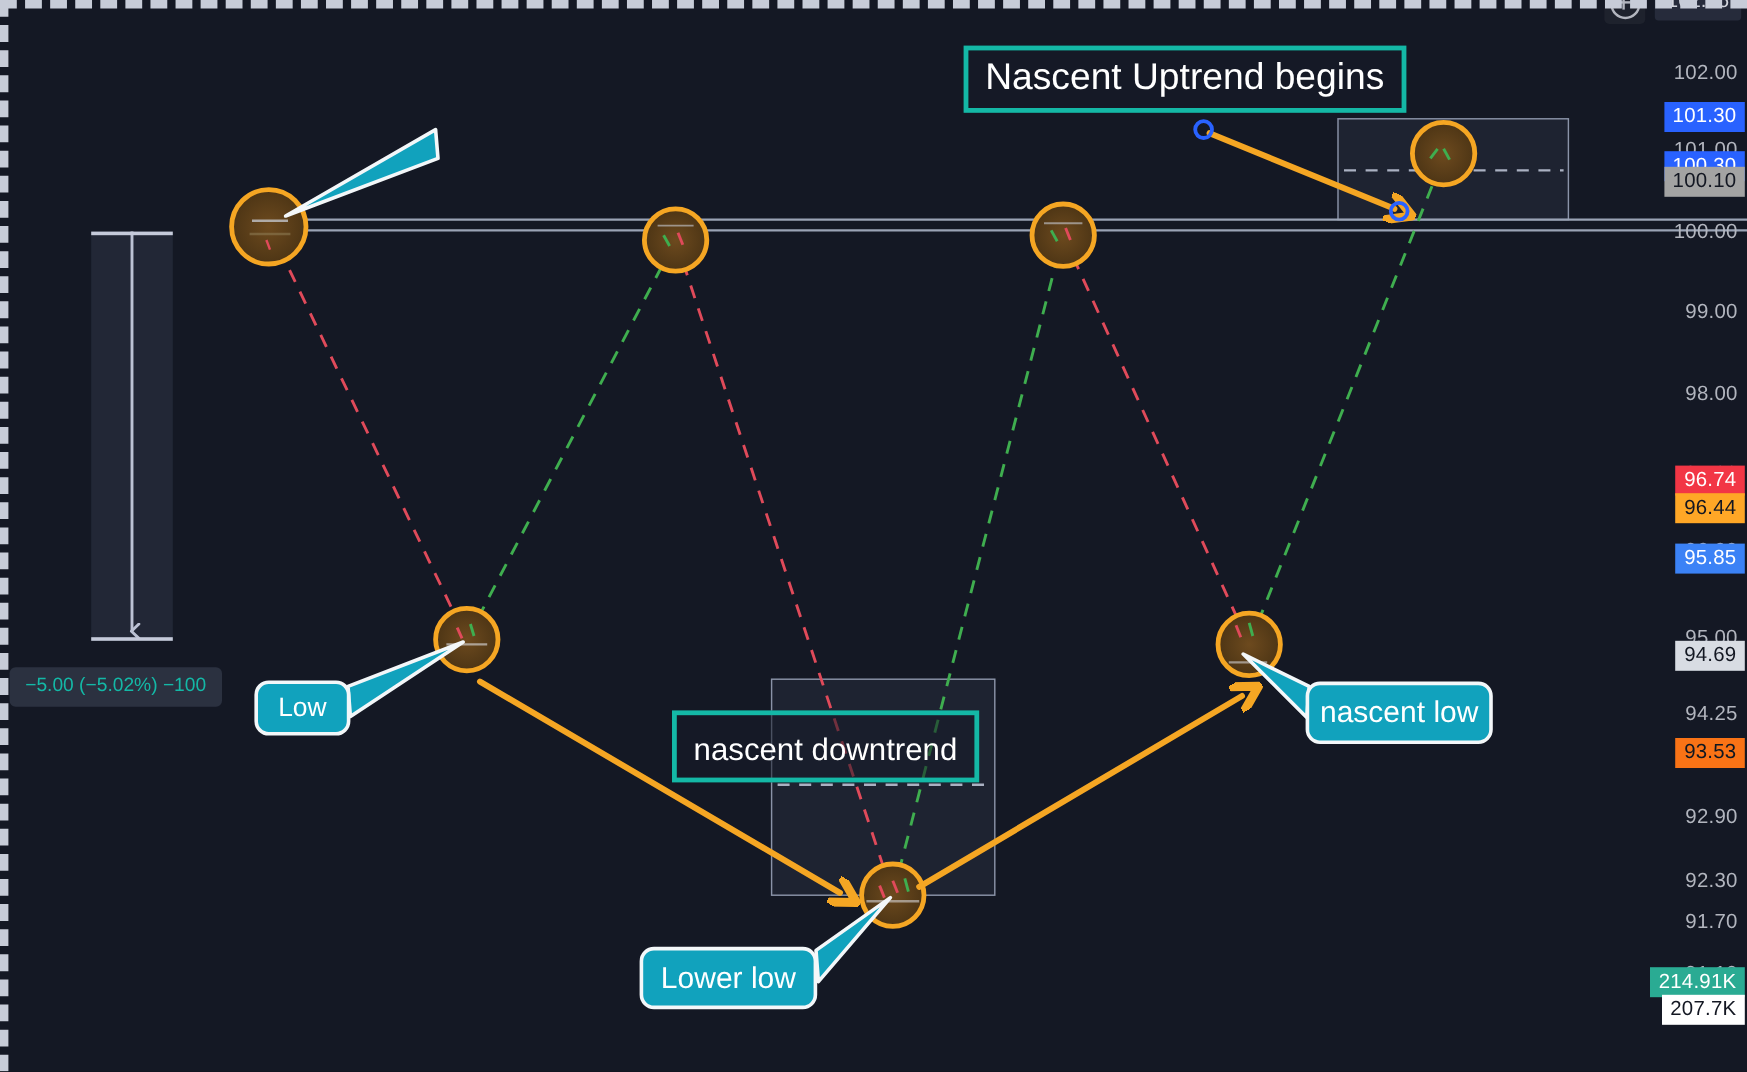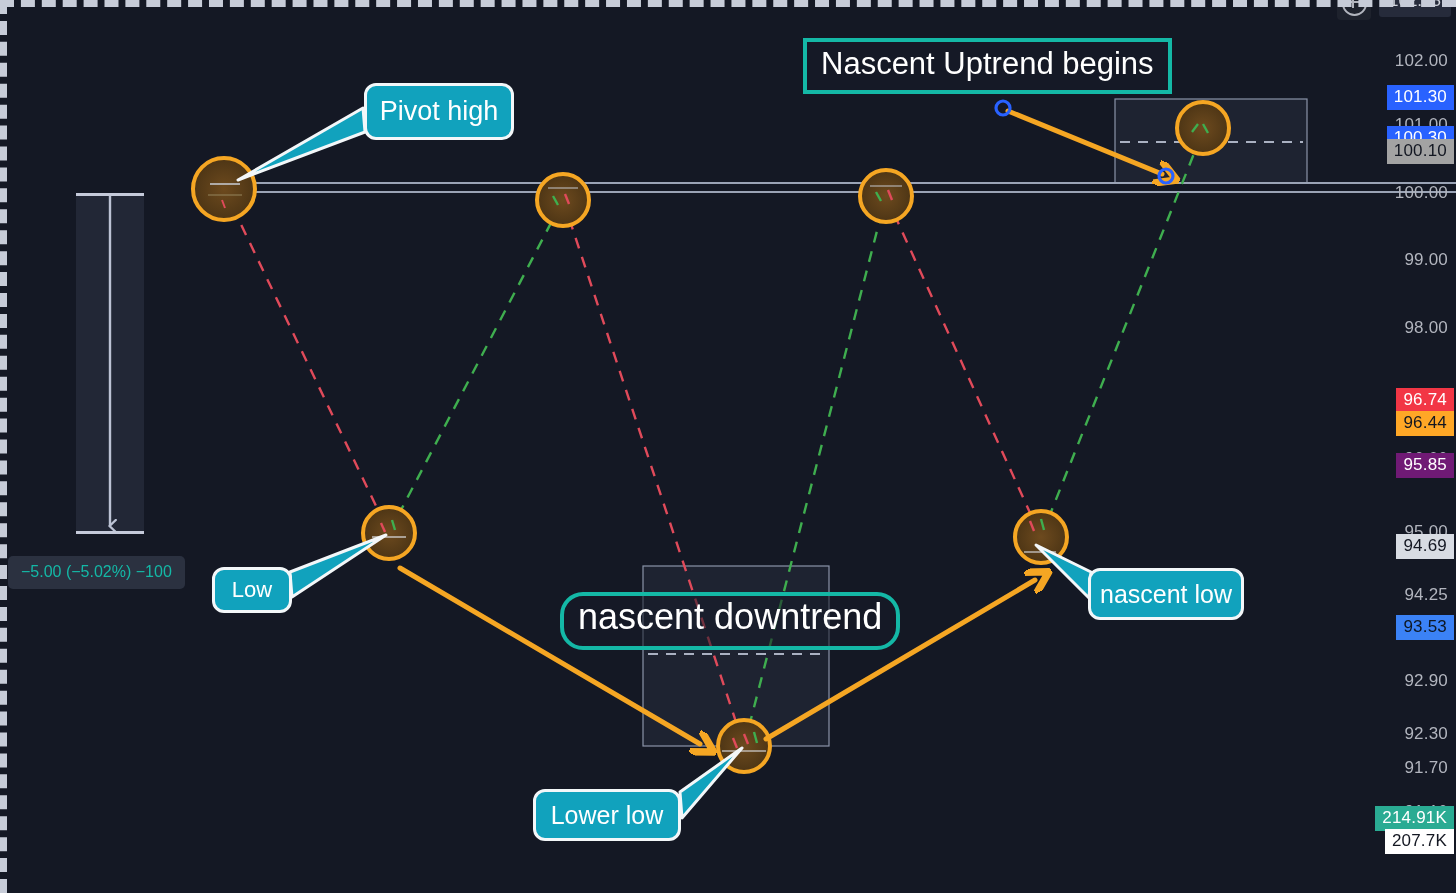--- a/index.html
+++ b/index.html
@@ -117,23 +117,22 @@
     justify-content: center;
     white-space: nowrap;
   }
   #ann-uptrend {
     left: 803px; top: 38px;
     padding: 4px 14px 8px 14px;
     font-size: 31px;
   }
   #ann-downtrend {
     left: 560px; top: 592px;
-    padding: 0 14px 8px 14px;
-    font-size: 36px;
-    border-radius: 23px;
+    padding: 13px 14px 8px 14px;
+    font-size: 26px;
   }
   
   .callout {
     position: absolute;
     background: #11a2bd;
     border: 3px solid #f3f7f9;
     border-radius: 12px;
     color: #ffffff;
     display: flex;
     align-items: center;
@@ -259,21 +258,20 @@
       <line x1="110" y1="193" x2="110" y2="526" stroke="#c5cada" stroke-width="2.4" marker-end="url(#arrowhead-grey)"></line>
     </g>
   </svg>
 
   <div id="measure-body"></div>
   <div id="measure-label">−5.00 (−5.02%) −100</div>
 
   <div class="text-annotation" id="ann-uptrend">Nascent Uptrend begins</div>
   <div class="text-annotation" id="ann-downtrend">nascent downtrend</div>
 
-  <div class="callout" id="callout-pivot-high">Pivot high</div>
   <div class="callout" id="callout-low">Low</div>
   <div class="callout" id="callout-lower-low">Lower low</div>
   <div class="callout" id="callout-higher-low">nascent low</div>
 
   <div id="price-scale">
       <div class="price-tick" style="top: 51px;">102.00</div>
       <div class="price-tick" style="top: 115px;">101.00</div>
       <div class="price-tick" style="top: 183px;">100.00</div>
       <div class="price-tick" style="top: 250px;">99.00</div>
       <div class="price-tick" style="top: 318px;">98.00</div>
@@ -283,23 +281,23 @@
       <div class="price-tick" style="top: 585px;">94.25</div>
       <div class="price-tick" style="top: 671px;">92.90</div>
       <div class="price-tick" style="top: 724px;">92.30</div>
       <div class="price-tick" style="top: 758px;">91.70</div>
       <div class="price-tick" style="top: 802px;">91.10</div>
       <div class="price-pill" style="top: 85px; background: rgb(41, 98, 255); color: rgb(255, 255, 255);">101.30</div>
       <div class="price-pill" style="top: 126px; background: rgb(41, 98, 255); color: rgb(255, 255, 255);">100.30</div>
       <div class="price-pill" style="top: 139px; background: #a3a3a3; color: rgb(19, 23, 34);">100.10</div>
       <div class="price-pill" style="top: 388px; background: rgb(242, 54, 69); color: rgb(255, 255, 255);">96.74</div>
       <div class="price-pill" style="top: 411px; background: rgb(255, 167, 38); color: rgb(19, 23, 34);">96.44</div>
-      <div class="price-pill" style="top: 453px; background: #701a75; color: rgb(255, 255, 255);">95.85</div>
+      <div class="price-pill" style="top: 453px; background: #3b82f6; color: rgb(255, 255, 255);">95.85</div>
       <div class="price-pill" style="top: 534px; background: rgb(216, 220, 227); color: rgb(19, 23, 34);">94.69</div>
-      <div class="price-pill" style="top: 615px; background: #3b82f6; color: rgb(14, 23, 34);">93.53</div>
+      <div class="price-pill" style="top: 615px; background: #f97316; color: rgb(14, 23, 34);">93.53</div>
       <div class="price-pill" style="top: 806px; background: rgb(42, 171, 147); color: rgb(255, 255, 255);">214.91K</div>
       <div class="price-pill" style="top: 829px; background: rgb(255, 255, 255); color: rgb(19, 23, 34);">207.7K</div>
     </div>
 
   <div id="plus-btn">
     <div id="plus-circle"></div>
   </div>
   <div id="top-price-box">102.95</div>
 
   <div id="selection-border"></div>

